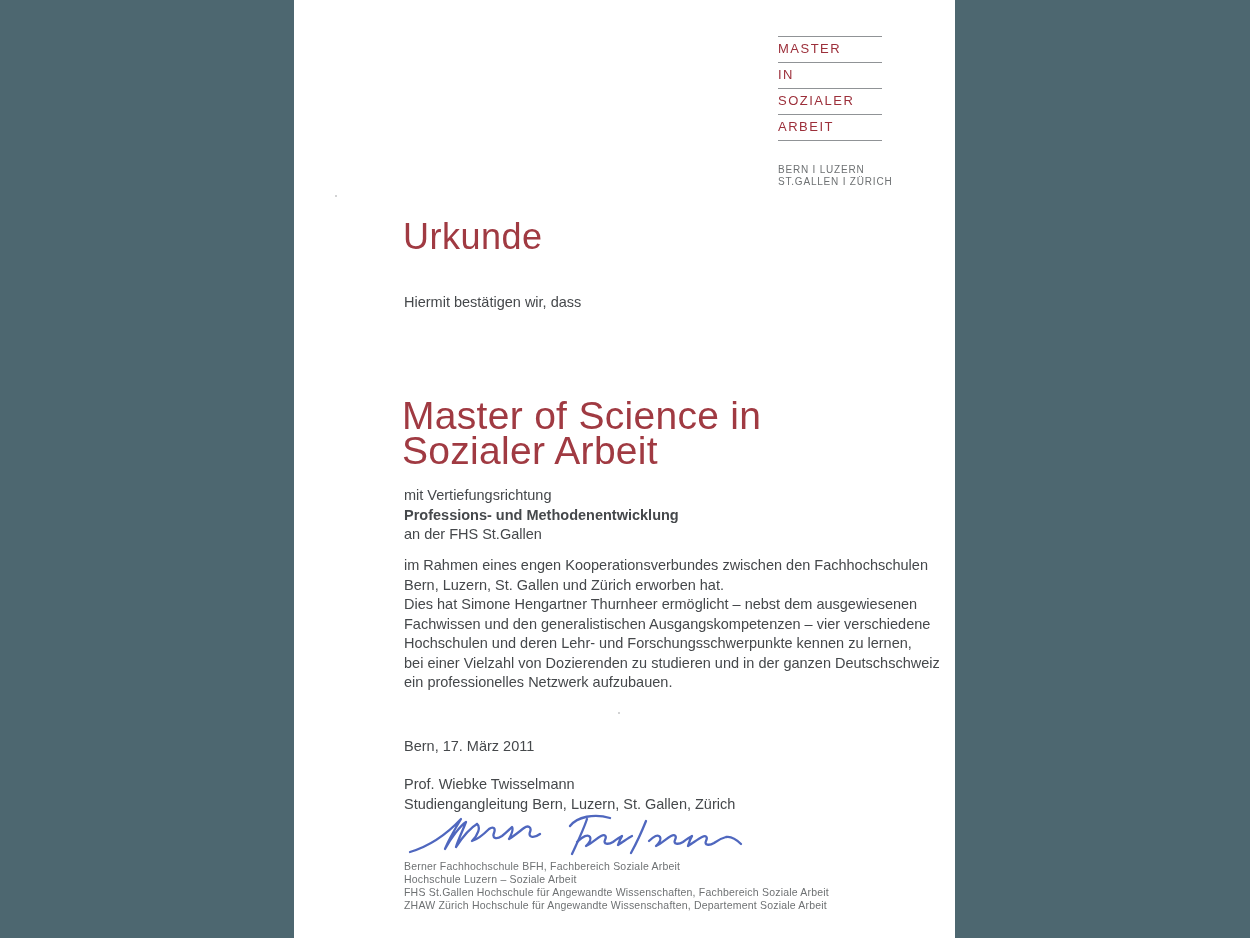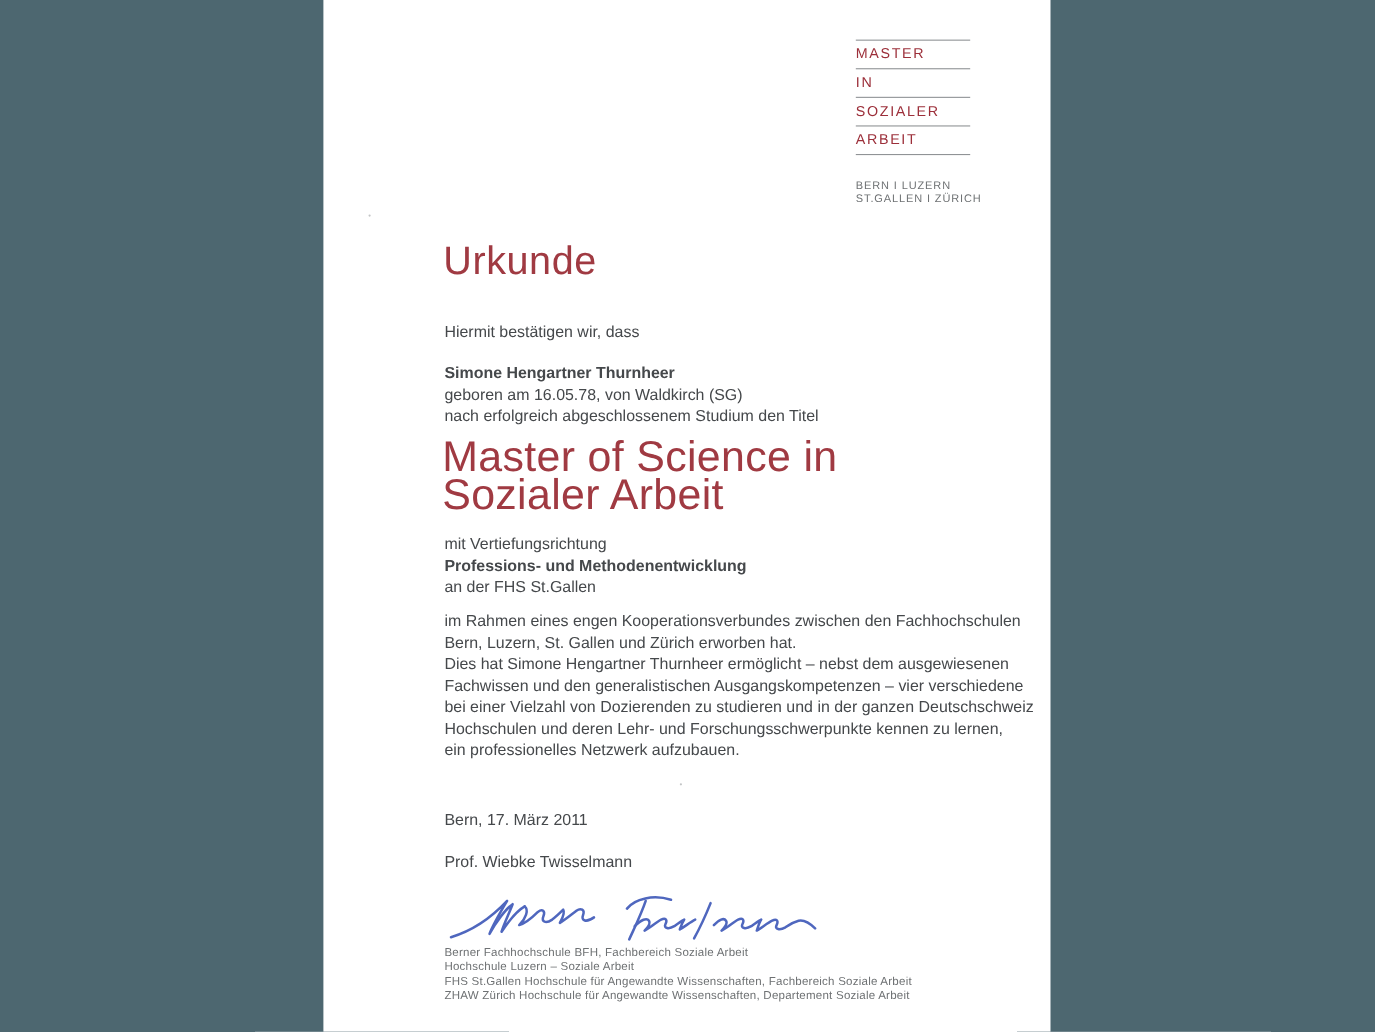--- a/index.html
+++ b/index.html
@@ -144,51 +144,47 @@
     <div class="logo-cities">
       <div>BERN I LUZERN</div>
       <div>ST.GALLEN I ZÜRICH</div>
     </div>
   </div>
 
   <div class="abs doc-title">Urkunde</div>
 
   <div class="abs intro">Hiermit bestätigen wir, dass</div>
 
-  <div class="abs recipient">
-    <div class="name">Simone Hengartner Thurnheer</div>
-    <div>geboren am 16.05.78, von Waldkirch (SG)</div>
-    <div>nach erfolgreich abgeschlossenem Studium den Titel</div>
-  </div>
 
   <div class="abs degree">
     <div>Master of Science in</div>
     <div>Sozialer Arbeit</div>
   </div>
 
   <div class="abs specialization">
     <div>mit Vertiefungsrichtung</div>
     <div class="spec-name">Professions- und Methodenentwicklung</div>
     <div>an der FHS St.Gallen</div>
   </div>
 
   <div class="abs body-par">
     <div>im Rahmen eines engen Kooperationsverbundes zwischen den Fachhochschulen</div>
     <div>Bern, Luzern, St. Gallen und Zürich erworben hat.</div>
     <div>Dies hat Simone Hengartner Thurnheer ermöglicht – nebst dem ausgewiesenen</div>
     <div>Fachwissen und den generalistischen Ausgangskompetenzen – vier verschiedene</div>
+    <div>Hochschulen und deren Lehr- und Forschungsschwerpunkte kennen zu lernen,</div>
     <div>bei einer Vielzahl von Dozierenden zu studieren und in der ganzen Deutschschweiz</div>
-    <div>Hochschulen und deren Lehr- und Forschungsschwerpunkte kennen zu lernen,</div>
     <div>ein professionelles Netzwerk aufzubauen.</div>
   </div>
 
   <div class="abs date-line">Bern, 17. März 2011</div>
 
   <div class="abs signer">
     <div>Prof. Wiebke Twisselmann</div>
+    <div>Studiengangleitung Bern, Luzern, St. Gallen, Zürich</div>
   </div>
 
   <svg class="abs signature-svg" viewBox="0 0 352 48" fill="none" stroke="#3d57b8" stroke-width="2.3" stroke-linecap="round" stroke-linejoin="round" opacity="0.9">
 
     <path d="M10 40 C 30 34 46 23 61 7 C 55 17 48 29 45 37 C 51 26 60 14 66 10 C 63 18 58 28 56 35 C 62 26 70 16 77 12"></path>
     <path d="M77 12 C 81 15 78 23 72 29 C 79 27 85 21 89 17 C 93 14 96 16 94 21 C 92 26 96 28 102 24 C 106 21 110 17 112 15 C 114 18 111 23 109 27 C 114 24 120 19 124 16 C 128 13 132 15 130 20 C 128 25 133 27 140 22"></path>
 
     <path d="M210 6 C 194 1 177 5 170 14"></path>
     <path d="M187 7 C 183 19 177 31 172 42"></path>
 

